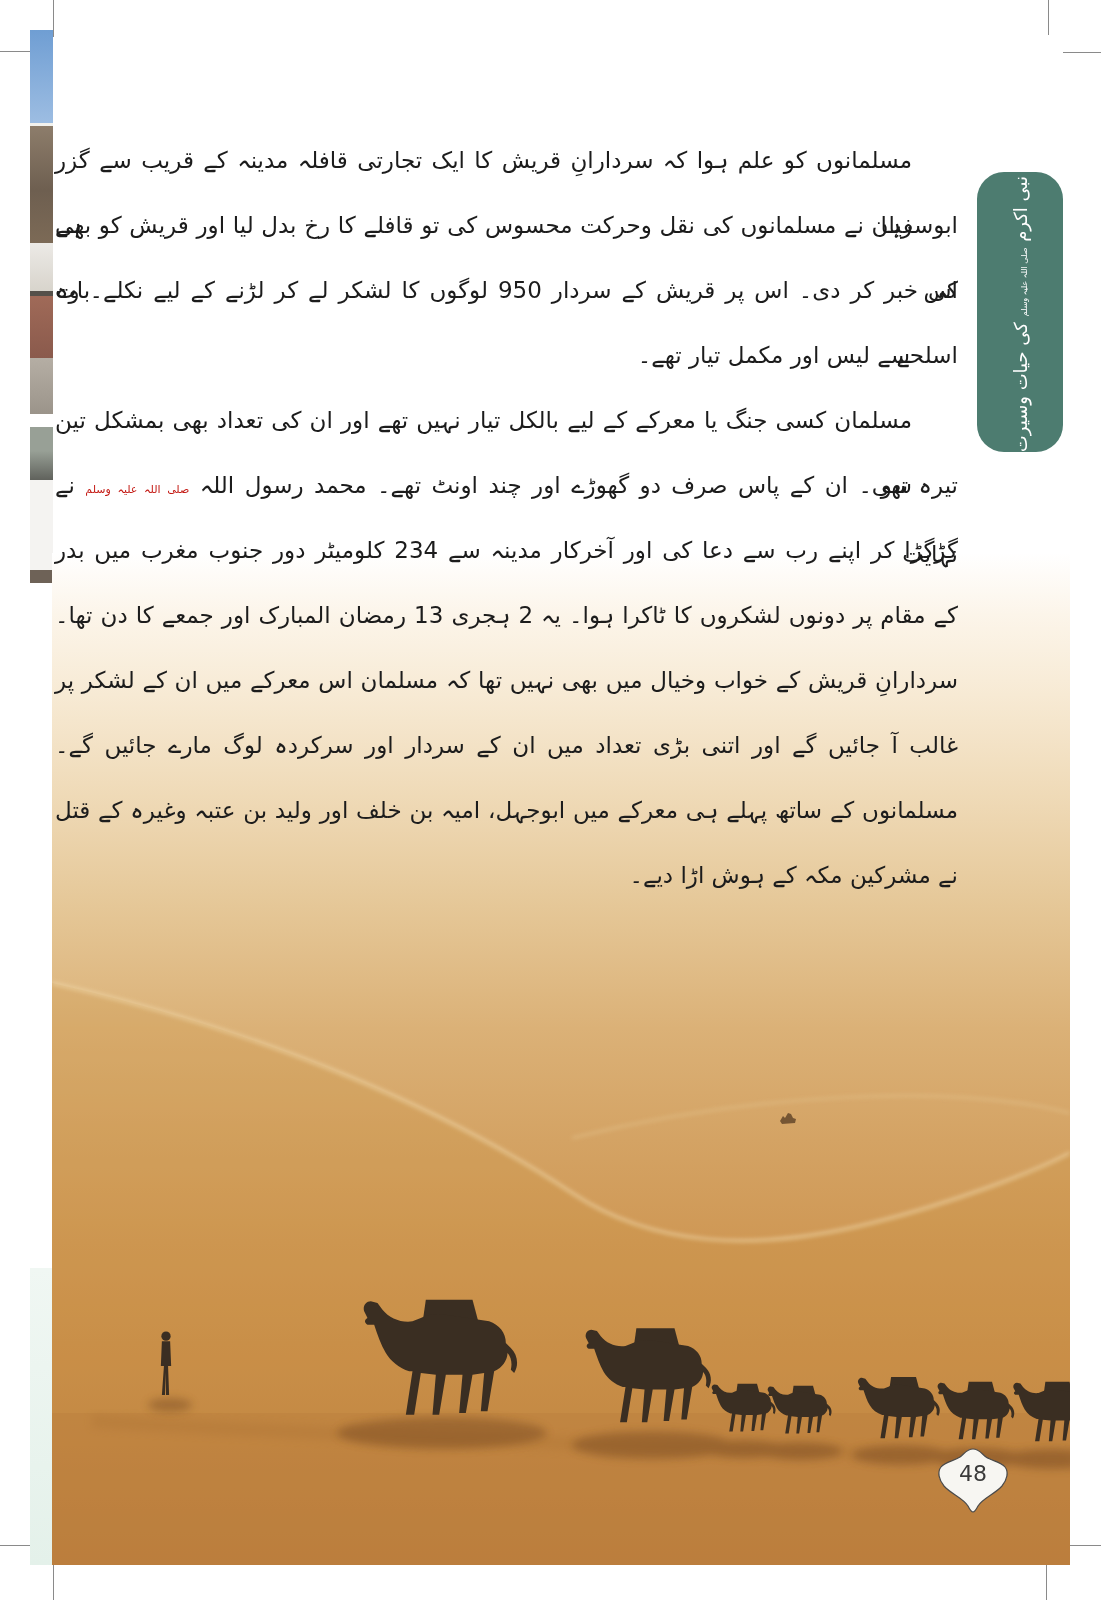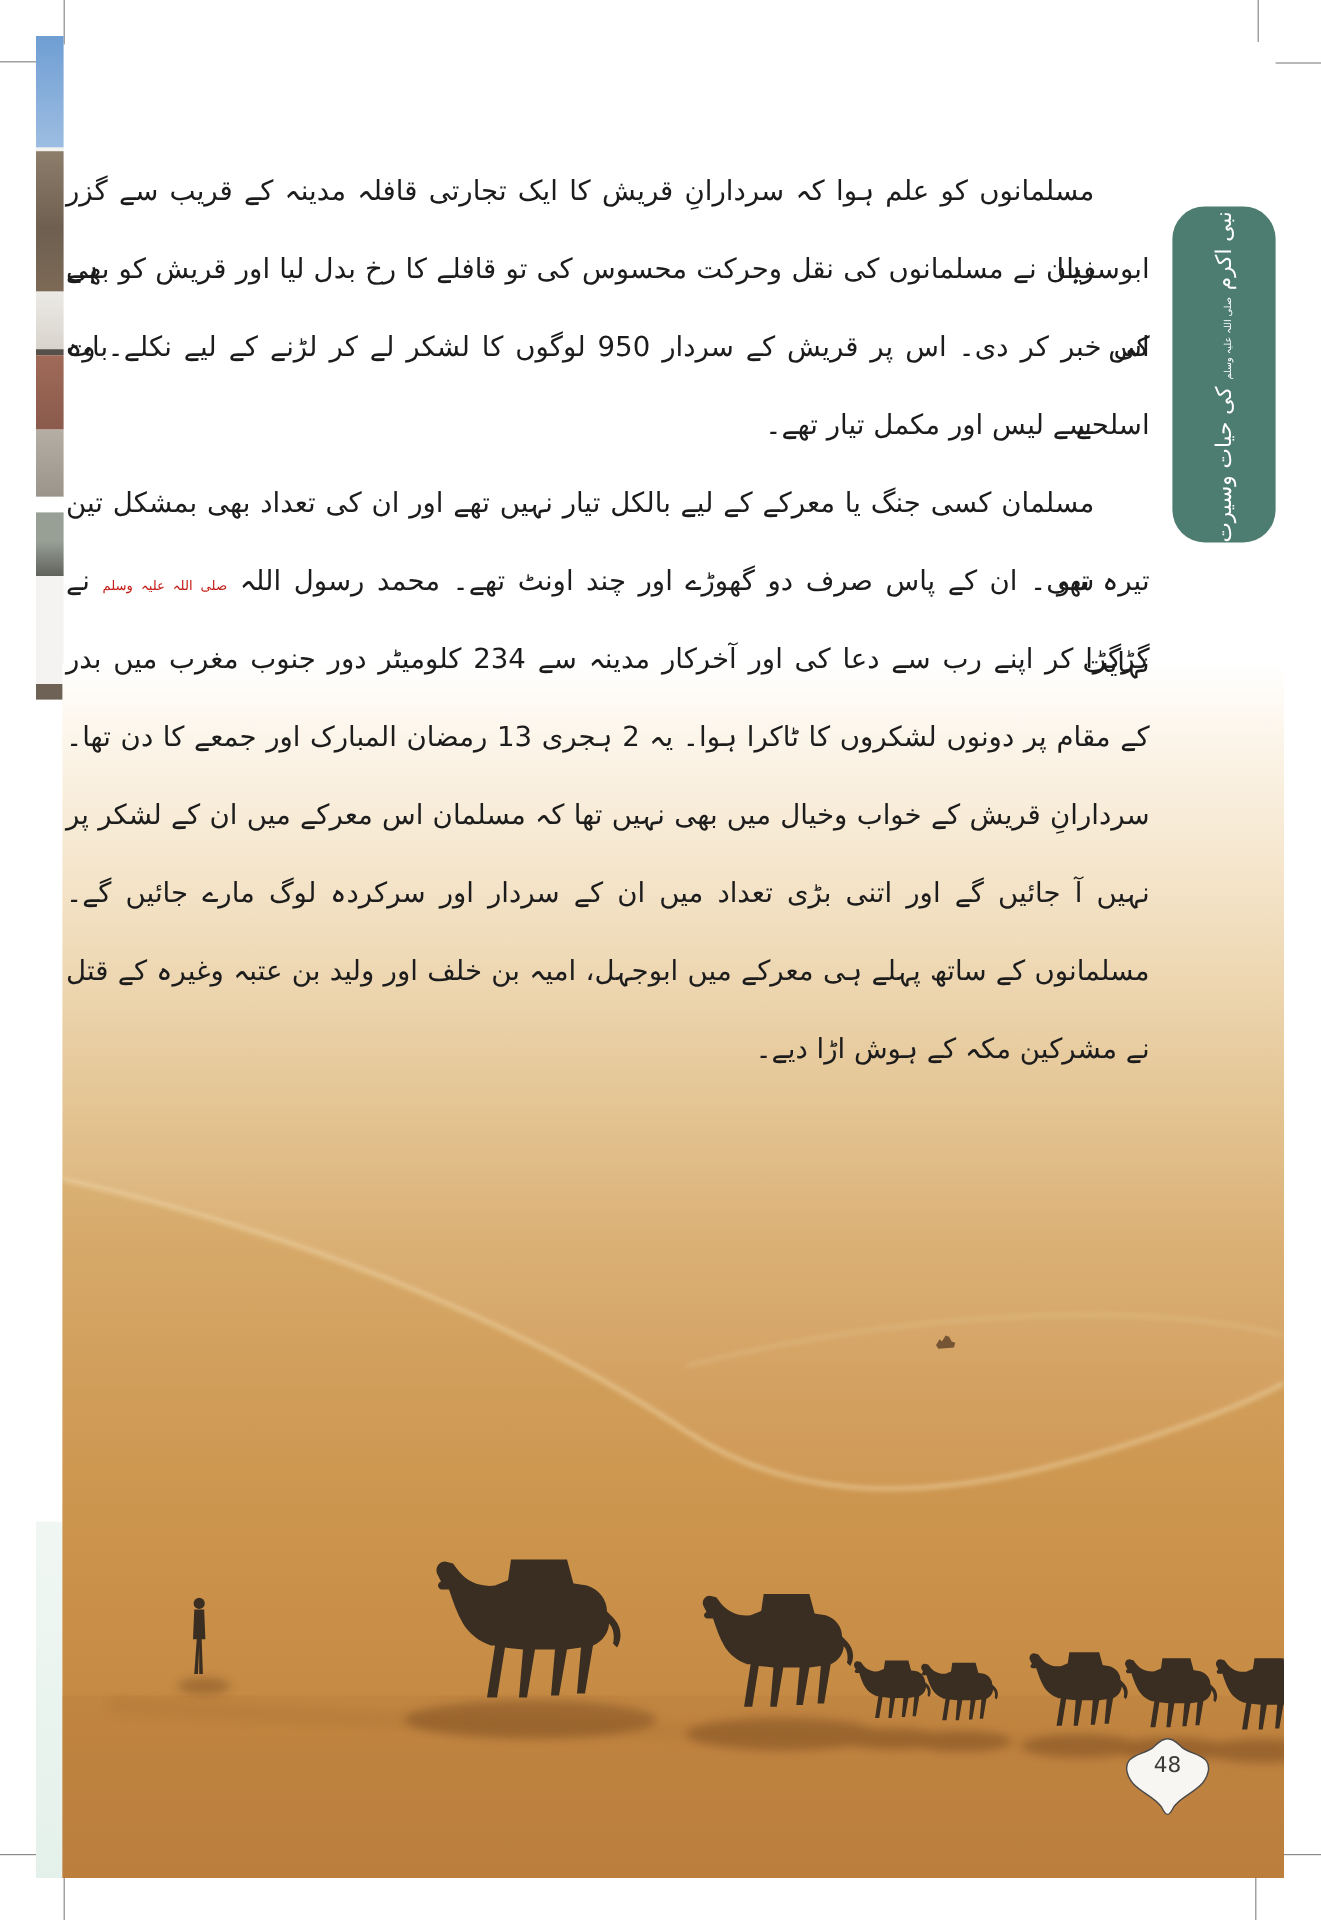--- a/index.html
+++ b/index.html
@@ -59,21 +59,21 @@
     transform:translate(-50%,-50%) rotate(-90deg);
     width:272px;text-align:center;color:#ffffff;font-size:18px;
     direction:rtl;white-space:nowrap;
   }
   #side-tab .tab-honorific{font-size:8px;color:#ffffff;}
 
   
   #page-medallion{position:absolute;left:933px;top:1447px;width:80px;height:68px;}
   #page-medallion .num{
     position:absolute;left:0;top:14px;width:100%;text-align:center;
-    font-size:18px;color:#3a3a3a;
+    font-size:22px;color:#3a3a3a;
   }
 </style>
 </head>
 <body>
 
 <div class="cropmark" style="left:53px;top:0;width:1px;height:37px;"></div>
 <div class="cropmark" style="left:0;top:51px;width:37px;height:1px;"></div>
 <div class="cropmark" style="left:1048px;top:0;width:1px;height:35px;"></div>
 <div class="cropmark" style="left:1063px;top:52px;width:38px;height:1px;"></div>
 <div class="cropmark" style="left:0;top:1545px;width:37px;height:1px;"></div>
@@ -153,21 +153,21 @@
 <div id="text-block" dir="rtl">
   <div class="tline indent"><span>مسلمانوں کو علم ہوا کہ سردارانِ قریش کا ایک تجارتی قافلہ مدینہ کے قریب سے گزر رہا ہے</span><span class="red-honorific big"></span><span></span></div>
   <div class="tline"><span>ابوسفیان نے مسلمانوں کی نقل وحرکت محسوس کی تو قافلے کا رخ بدل لیا اور قریش کو بھی اس بات</span><span class="red-honorific big"></span><span></span></div>
   <div class="tline"><span>کی خبر کر دی۔ اس پر قریش کے سردار 950 لوگوں کا لشکر لے کر لڑنے کے لیے نکلے۔ وہ اسلحے</span><span class="red-honorific big"></span><span></span></div>
   <div class="tline pulled"><span>سے لیس اور مکمل تیار تھے۔</span><span class="red-honorific big"></span><span></span></div>
   <div class="tline indent"><span>مسلمان کسی جنگ یا معرکے کے لیے بالکل تیار نہیں تھے اور ان کی تعداد بھی بمشکل تین سو</span><span class="red-honorific big"></span><span></span></div>
   <div class="tline"><span>تیرہ تھی۔ ان کے پاس صرف دو گھوڑے اور چند اونٹ تھے۔ محمد رسول اللہ </span><span class="red-honorific">صلی اللہ علیہ وسلم</span><span> نے نہایت</span></div>
   <div class="tline"><span>گڑگڑا کر اپنے رب سے دعا کی اور آخرکار مدینہ سے 234 کلومیٹر دور جنوب مغرب میں بدر</span><span class="red-honorific big"></span><span></span></div>
   <div class="tline"><span>کے مقام پر دونوں لشکروں کا ٹاکرا ہوا۔ یہ 2 ہجری 13 رمضان المبارک اور جمعے کا دن تھا۔</span><span class="red-honorific big"></span><span></span></div>
   <div class="tline"><span>سردارانِ قریش کے خواب وخیال میں بھی نہیں تھا کہ مسلمان اس معرکے میں ان کے لشکر پر</span><span class="red-honorific big"></span><span></span></div>
-  <div class="tline"><span>نہیں آ جائیں گے اور اتنی بڑی تعداد میں ان کے سردار اور سرکردہ لوگ مارے جائیں گے۔</span><span class="red-honorific big"></span><span></span></div>
+  <div class="tline"><span>غالب آ جائیں گے اور اتنی بڑی تعداد میں ان کے سردار اور سرکردہ لوگ مارے جائیں گے۔</span><span class="red-honorific big"></span><span></span></div>
   <div class="tline"><span>مسلمانوں کے ساتھ پہلے ہی معرکے میں ابوجہل، امیہ بن خلف اور ولید بن عتبہ وغیرہ کے قتل</span><span class="red-honorific big"></span><span></span></div>
   <div class="tline end"><span>نے مشرکین مکہ کے ہوش اڑا دیے۔</span><span class="red-honorific big"></span><span></span></div>
 </div>
 
 <div id="side-tab" style="background:#4d7c70;">
   <div class="tab-text" dir="rtl">
     <span>نبی اکرم</span>
     <span class="tab-honorific">صلی اللہ علیہ وسلم</span>
     <span>کی حیات وسیرت</span>
   </div>

